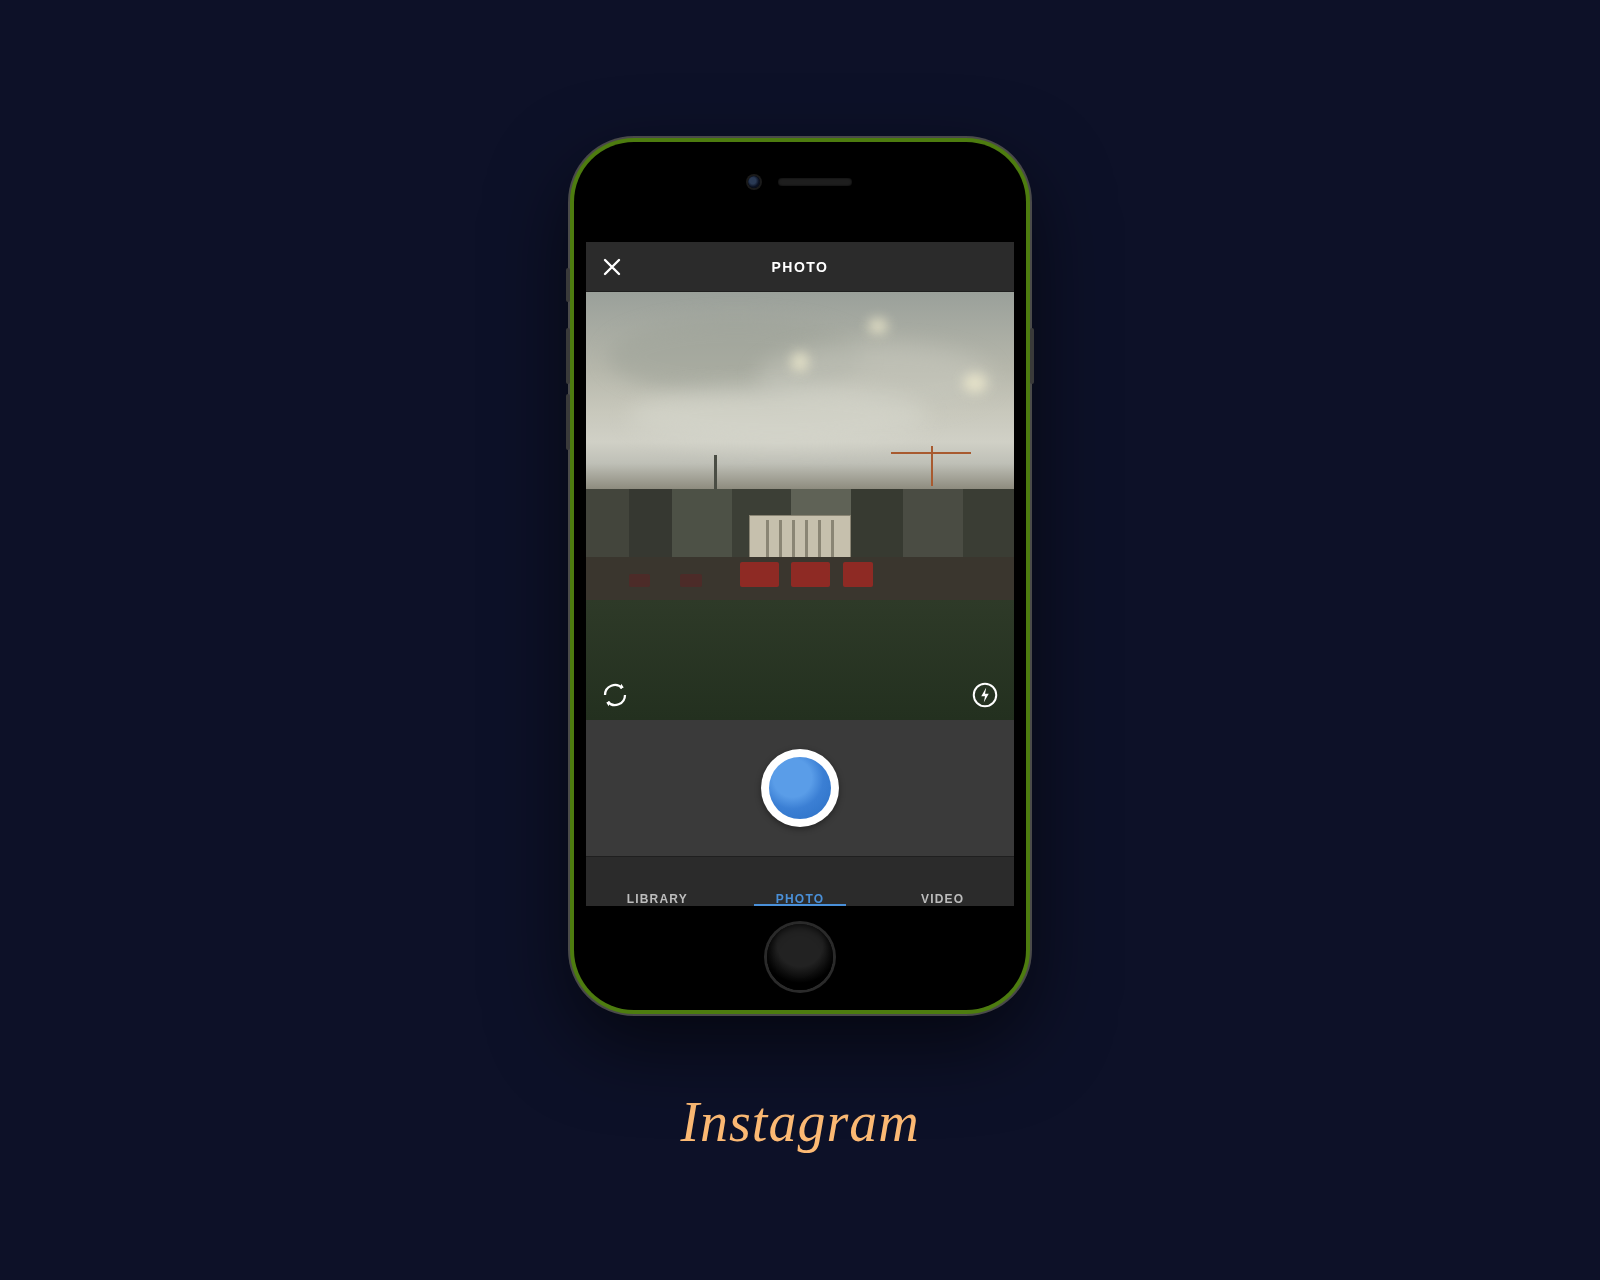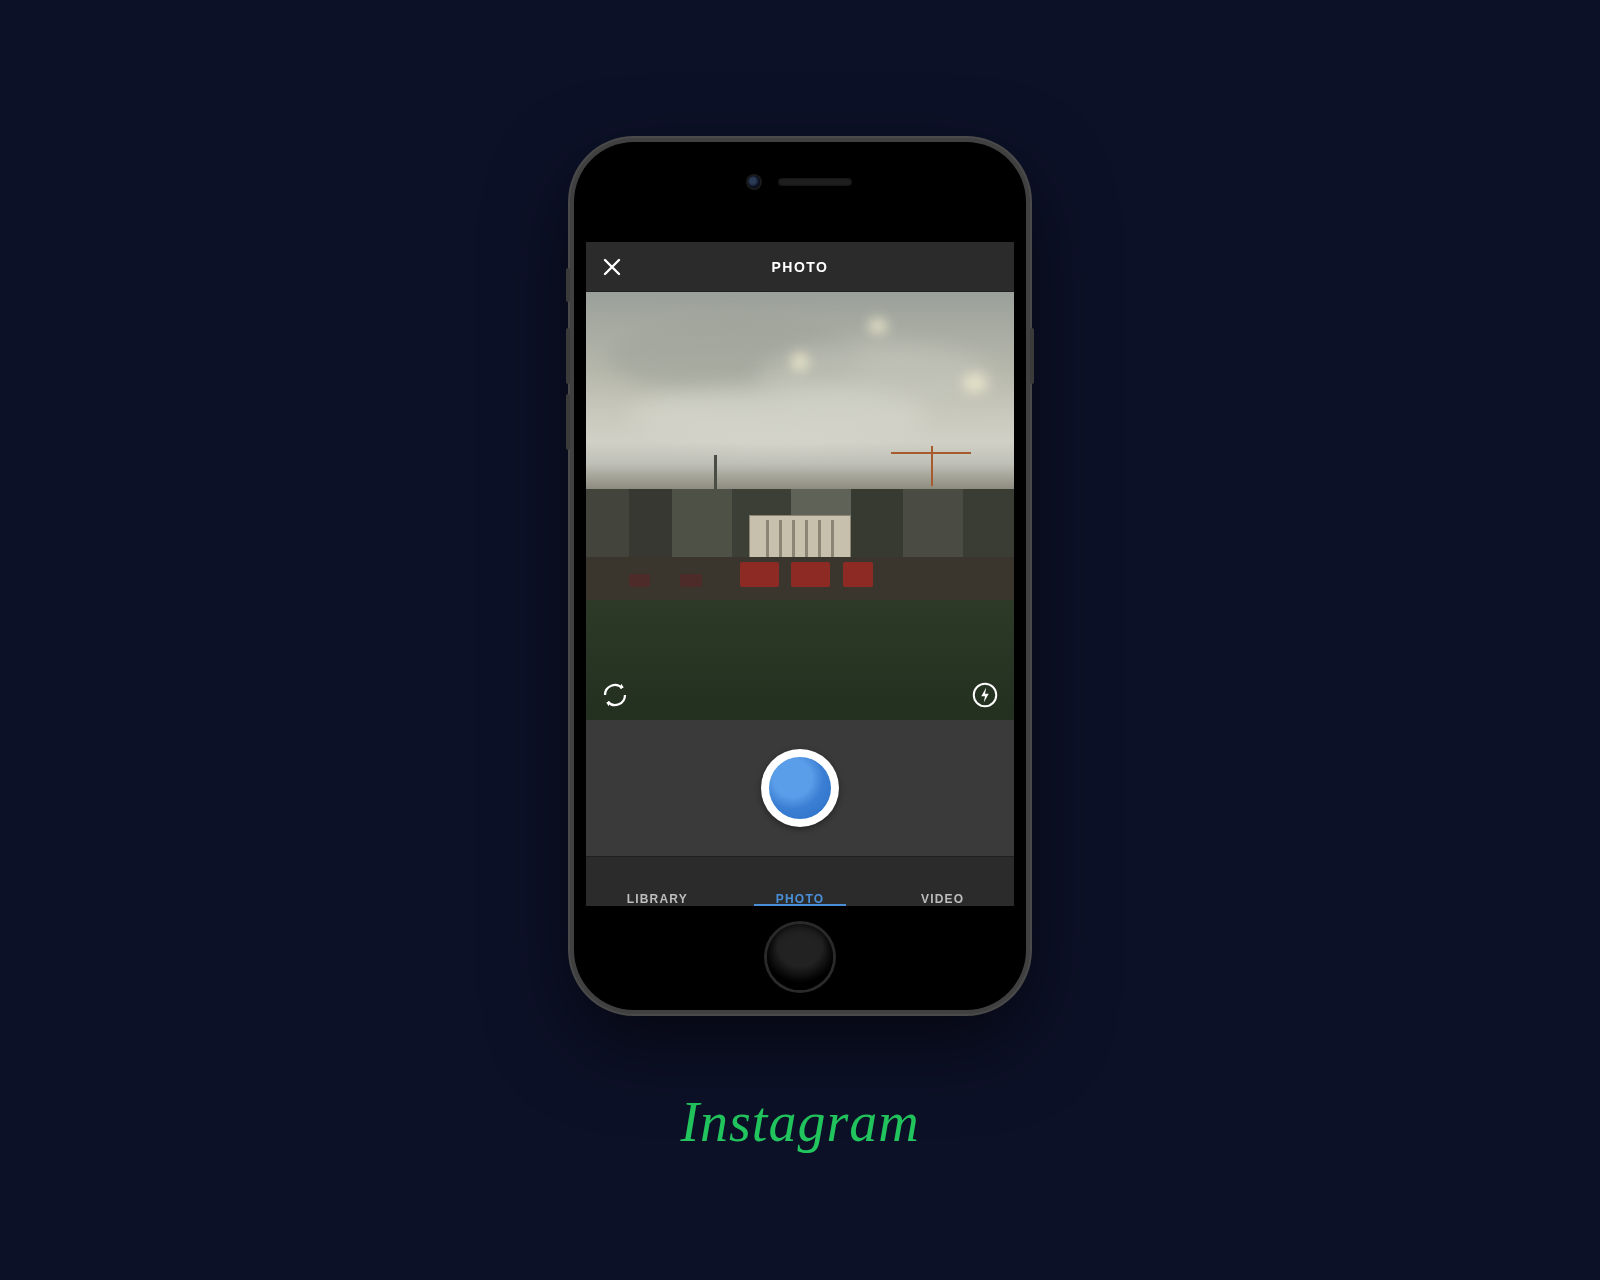--- a/index.html
+++ b/index.html
@@ -12,21 +12,21 @@
       align-items: center;
       justify-content: center;
       font-family: -apple-system, "Helvetica Neue", Arial, sans-serif;
       overflow: hidden;
     }
 
     
     .phone {
       width: 460px;
       height: 876px;
-      background: #404040;
+      background: #4d7c0f;
       border-radius: 64px;
       padding: 4px;
       box-shadow: 0 0 0 2px #4a4a4a, 0 30px 80px rgba(0,0,0,.6);
       position: relative;
       margin-top: 12px;
     }
     .phone-inner {
       width: 100%;
       height: 100%;
       background: #000;
@@ -216,21 +216,21 @@
     .tab.active { color: #4a90d9; }
     .tab.active::after {
       content: "";
       position: absolute; bottom: 0; left: 18%; right: 18%;
       height: 2px; background: #4a90d9;
     }
 
     
     .brand {
       margin-top: 76px;
-      color: #22c55e;
+      color: #fdba74;
       font-family: "Brush Script MT", "Segoe Script", "Lucida Handwriting", cursive;
       font-size: 56px;
       font-style: italic;
       letter-spacing: 1px;
     }
   </style>
 </head>
 <body>
 
 <div class="phone">

